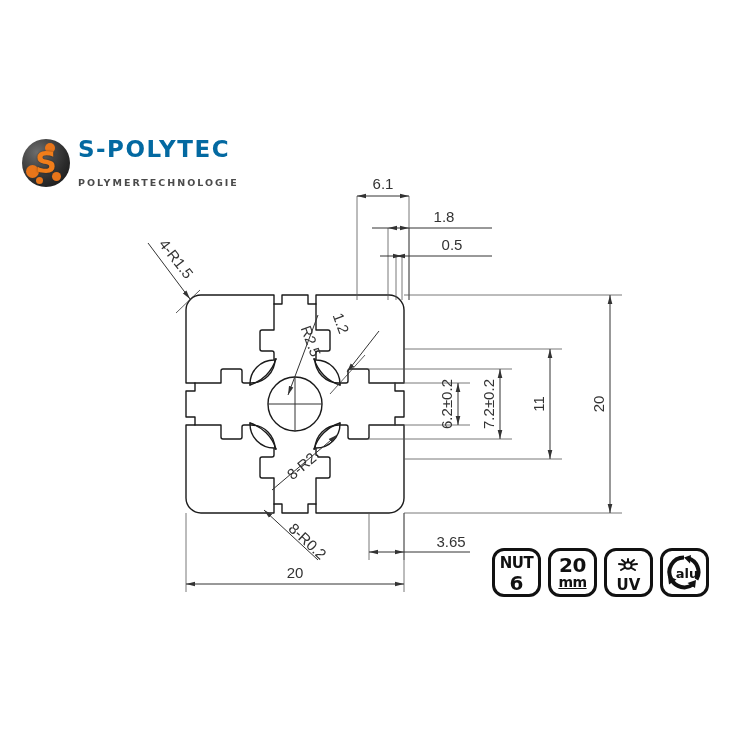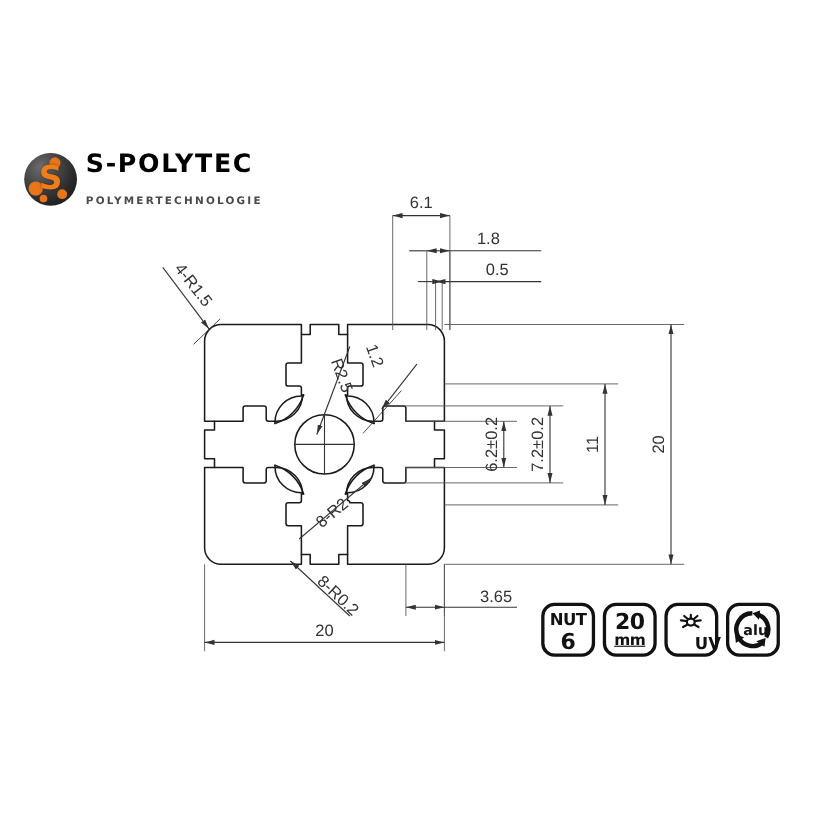--- a/index.html
+++ b/index.html
@@ -30,42 +30,42 @@
   .logo-sphere .b4{width:7px;height:7px;left:14px;top:38px;}
   .logo-sphere .sletter{
     position:absolute;left:0;top:0;width:48px;height:48px;
     color:#f07d1a;font-family:"DejaVu Sans", sans-serif;font-weight:bold;
     font-size:30px;line-height:48px;text-align:center;
     text-shadow:0 0 2px rgba(0,0,0,.5);
   }
   .logo-text{display:flex;flex-direction:column;line-height:1;}
   .logo-main{
     font-family:"DejaVu Sans", sans-serif;font-weight:bold;
-    font-size:23px;letter-spacing:1.5px;color:#000000;
+    font-size:23px;letter-spacing:1.5px;color:#0369a1;
   }
   .logo-sub{
     font-family:"DejaVu Sans", sans-serif;font-weight:bold;
     font-size:9.5px;letter-spacing:2.0px;color:#4a4a4a;margin-top:17px;
   }
 
   
   .badges{position:absolute;left:492px;top:548px;display:flex;gap:7px;}
   .badge{
     width:49px;height:49px;border:3.5px solid #111;border-radius:12px;
     background:#fff;position:relative;box-sizing:border-box;
   }
   .badge .l1,.badge .l2{
     position:absolute;left:0;width:100%;text-align:center;
     font-family:"DejaVu Sans", sans-serif;font-weight:bold;color:#111;
   }
   .b-nut .l1{top:3px;font-size:15px;letter-spacing:-0.5px;}
   .b-nut .l2{top:20px;font-size:20px;}
   .b-mm .l1{top:2px;font-size:20px;letter-spacing:-0.5px;}
   .b-mm .l2{top:23px;font-size:14px;letter-spacing:-0.5px;text-decoration:underline;}
-  .b-uv .l2{top:25px;font-size:15px;margin-left:15px;}
+  .b-uv .l2{top:25px;font-size:15px;}
   .b-uv svg{position:absolute;left:9px;top:5px;}
   .b-alu svg{position:absolute;left:3px;top:3px;}
 </style>
 </head>
 <body>
 
 <div id="stage">
 
   <div class="logo-wrap">
     <div class="logo-sphere">

